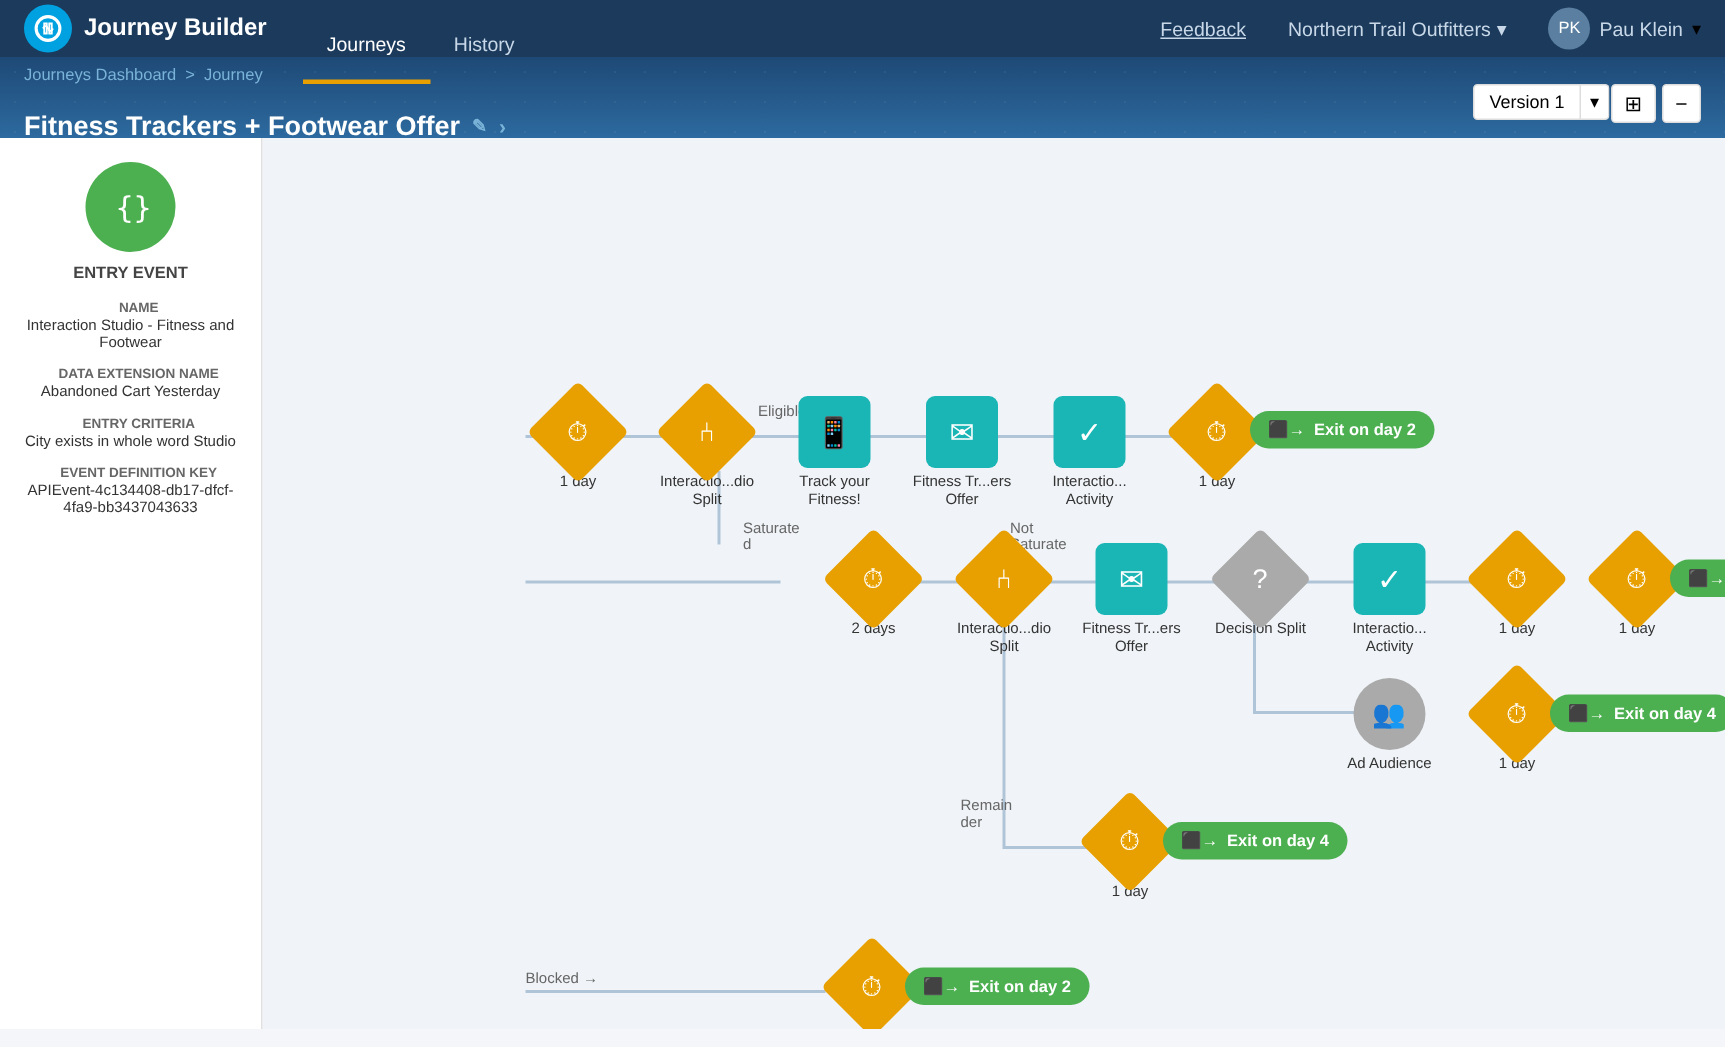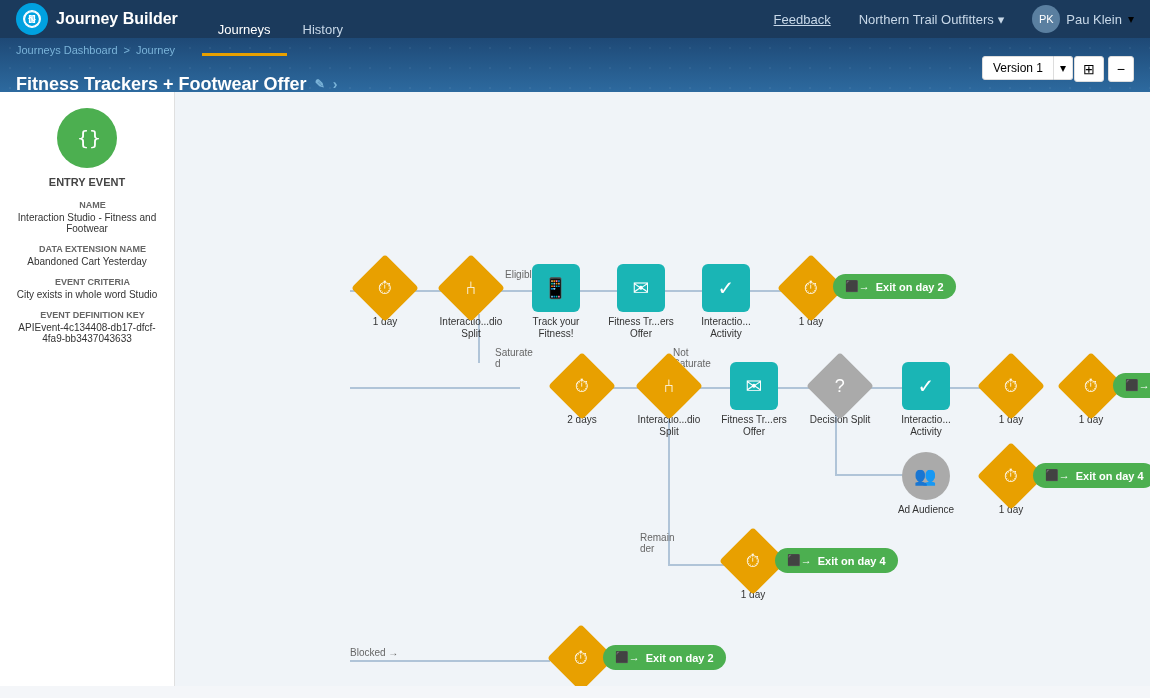--- a/index.html
+++ b/index.html
@@ -155,21 +155,21 @@
     <div class="entry-icon-circle">
       <svg width="30" height="30" viewBox="0 0 30 30" fill="none">
         <text x="5" y="22" fill="white" font-size="20" font-family="monospace">{}</text>
       </svg>
     </div>
     <div class="entry-label">ENTRY EVENT</div>
     <div class="entry-field-label">NAME</div>
     <div class="entry-field-value">Interaction Studio - Fitness and Footwear</div>
     <div class="entry-field-label">DATA EXTENSION NAME</div>
     <div class="entry-field-value">Abandoned Cart Yesterday</div>
-    <div class="entry-field-label">EVENT CRITERIA</div>
+    <div class="entry-field-label">ENTRY CRITERIA</div>
     <div class="entry-field-value">City exists in whole word Studio</div>
     <div class="entry-field-label">EVENT DEFINITION KEY</div>
     <div class="entry-field-value">APIEvent-4c134408-db17-dfcf-4fa9-bb3437043633</div>
   </div>
 
   <div class="journey-canvas">
     <div class="canvas-inner">
 
       <div class="connector h" style="left:155px; top:178px; width:520px;"></div>
 

